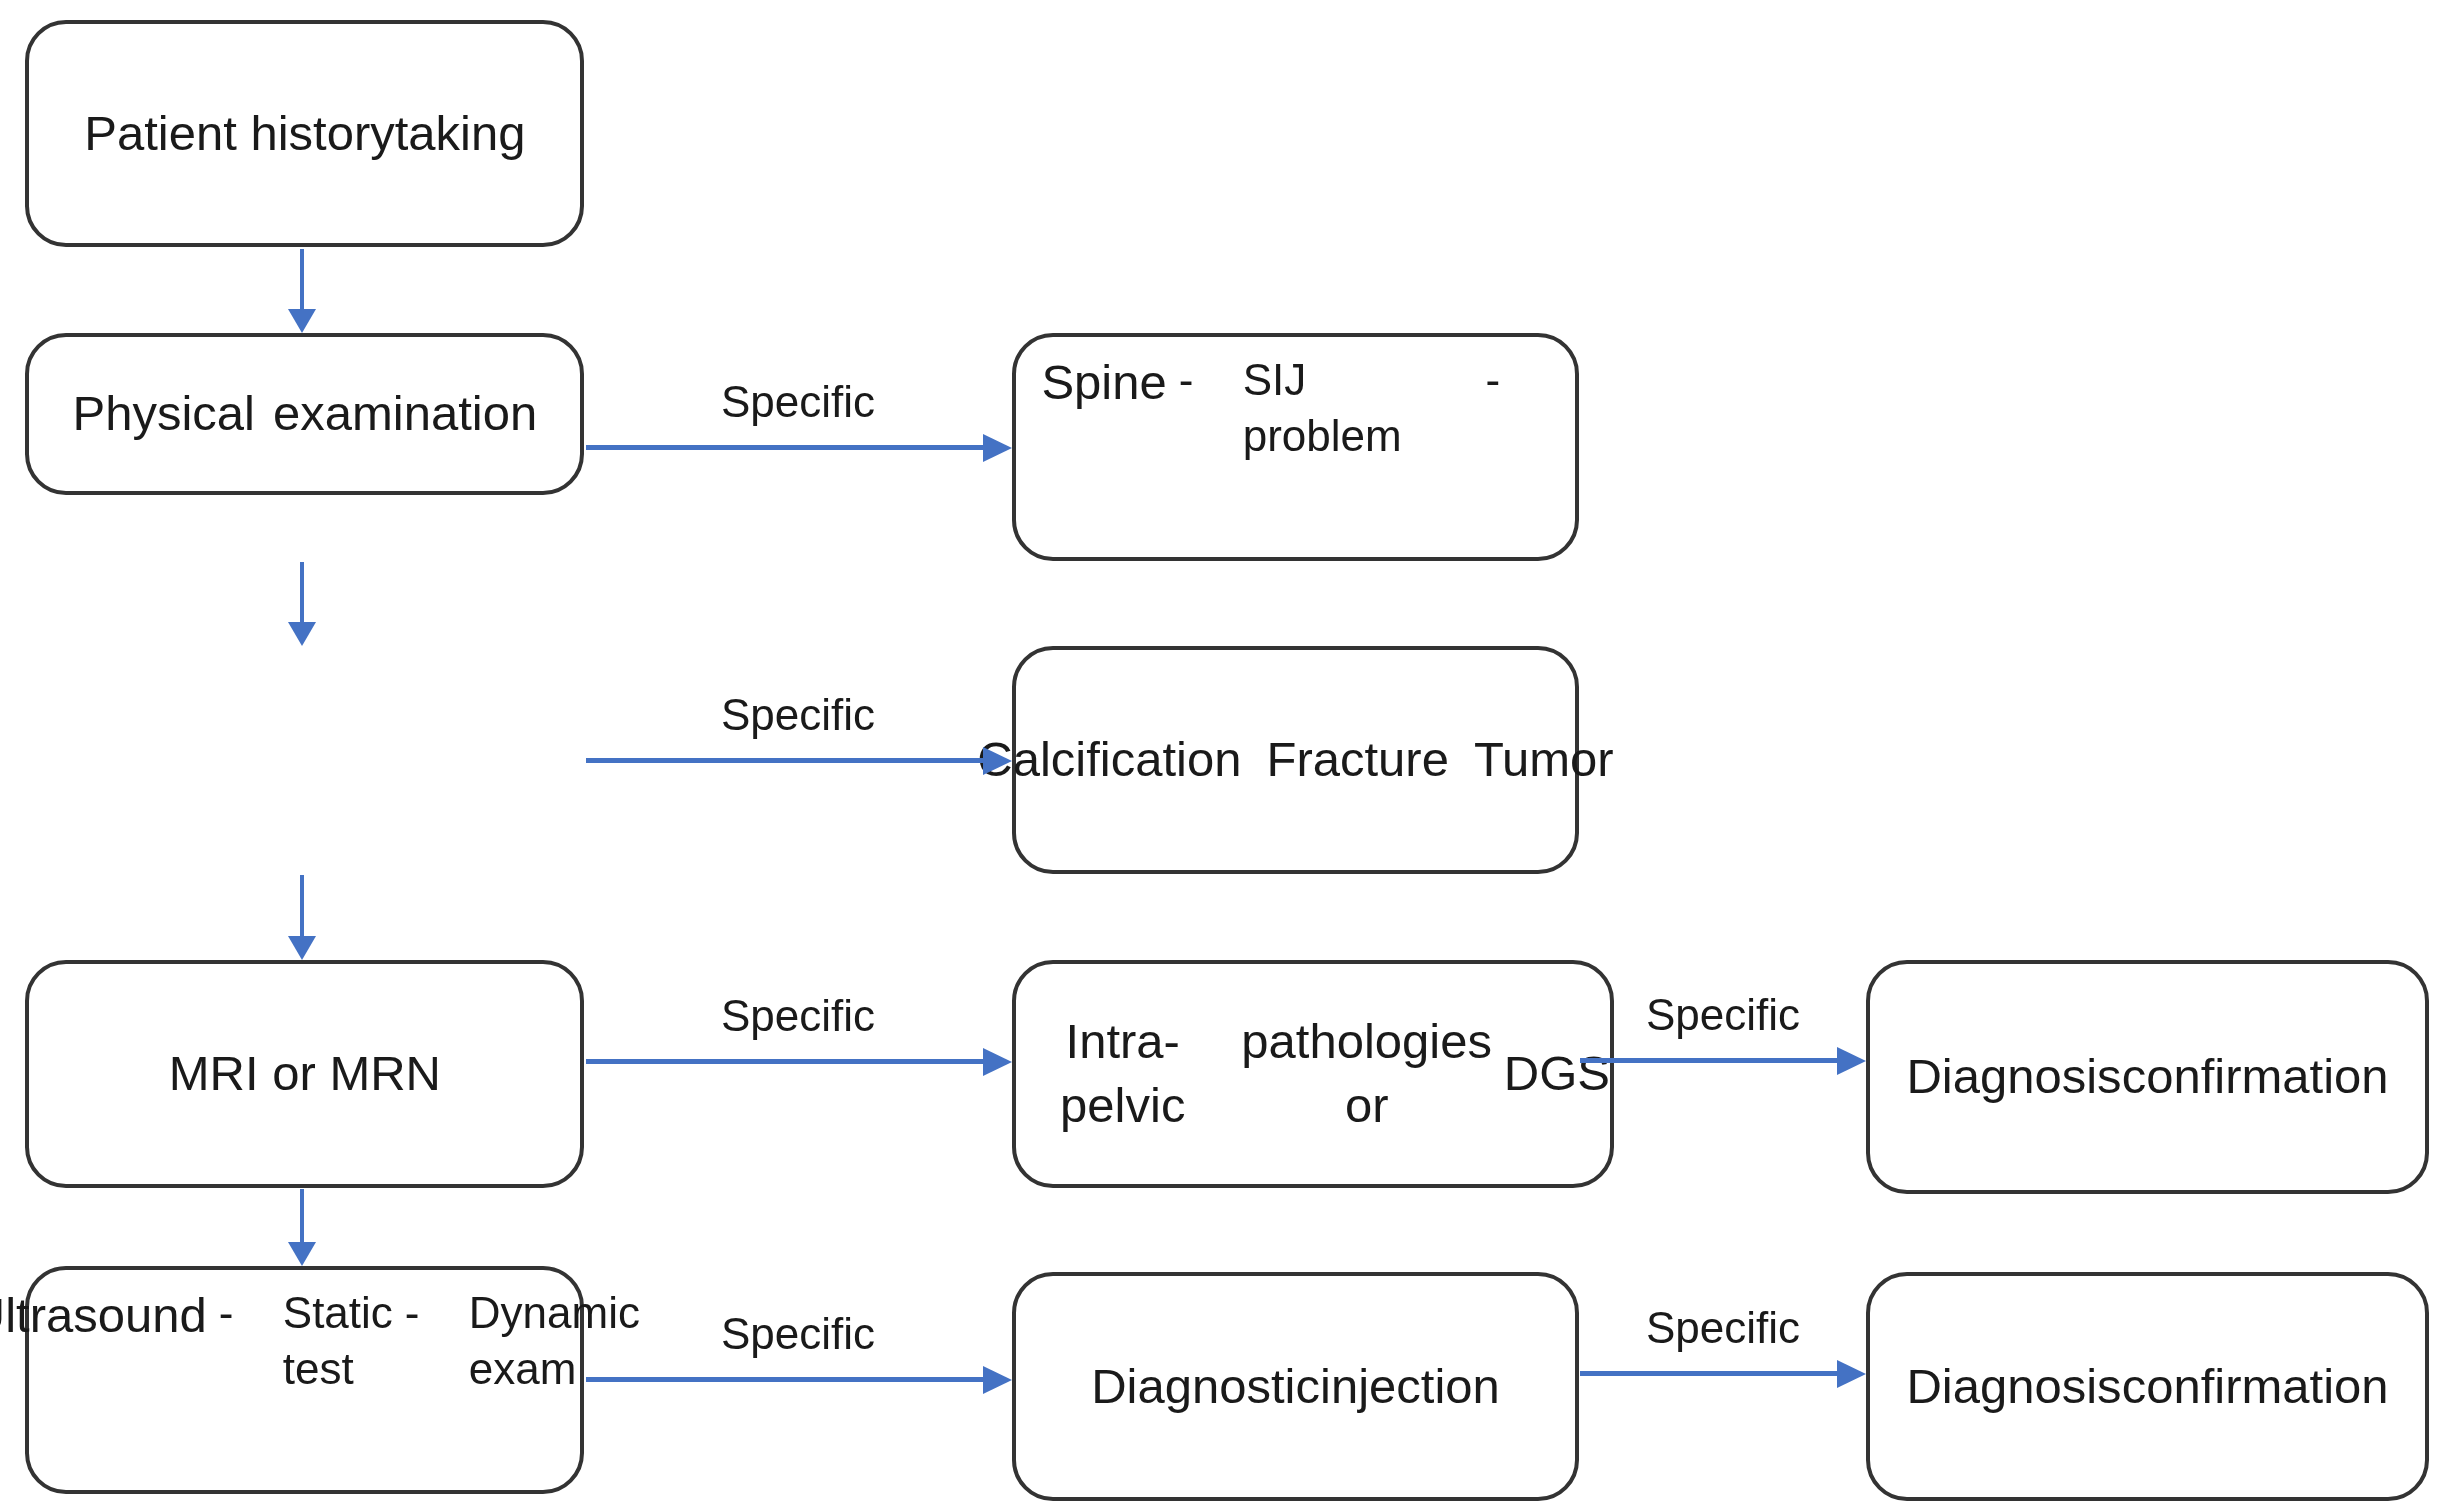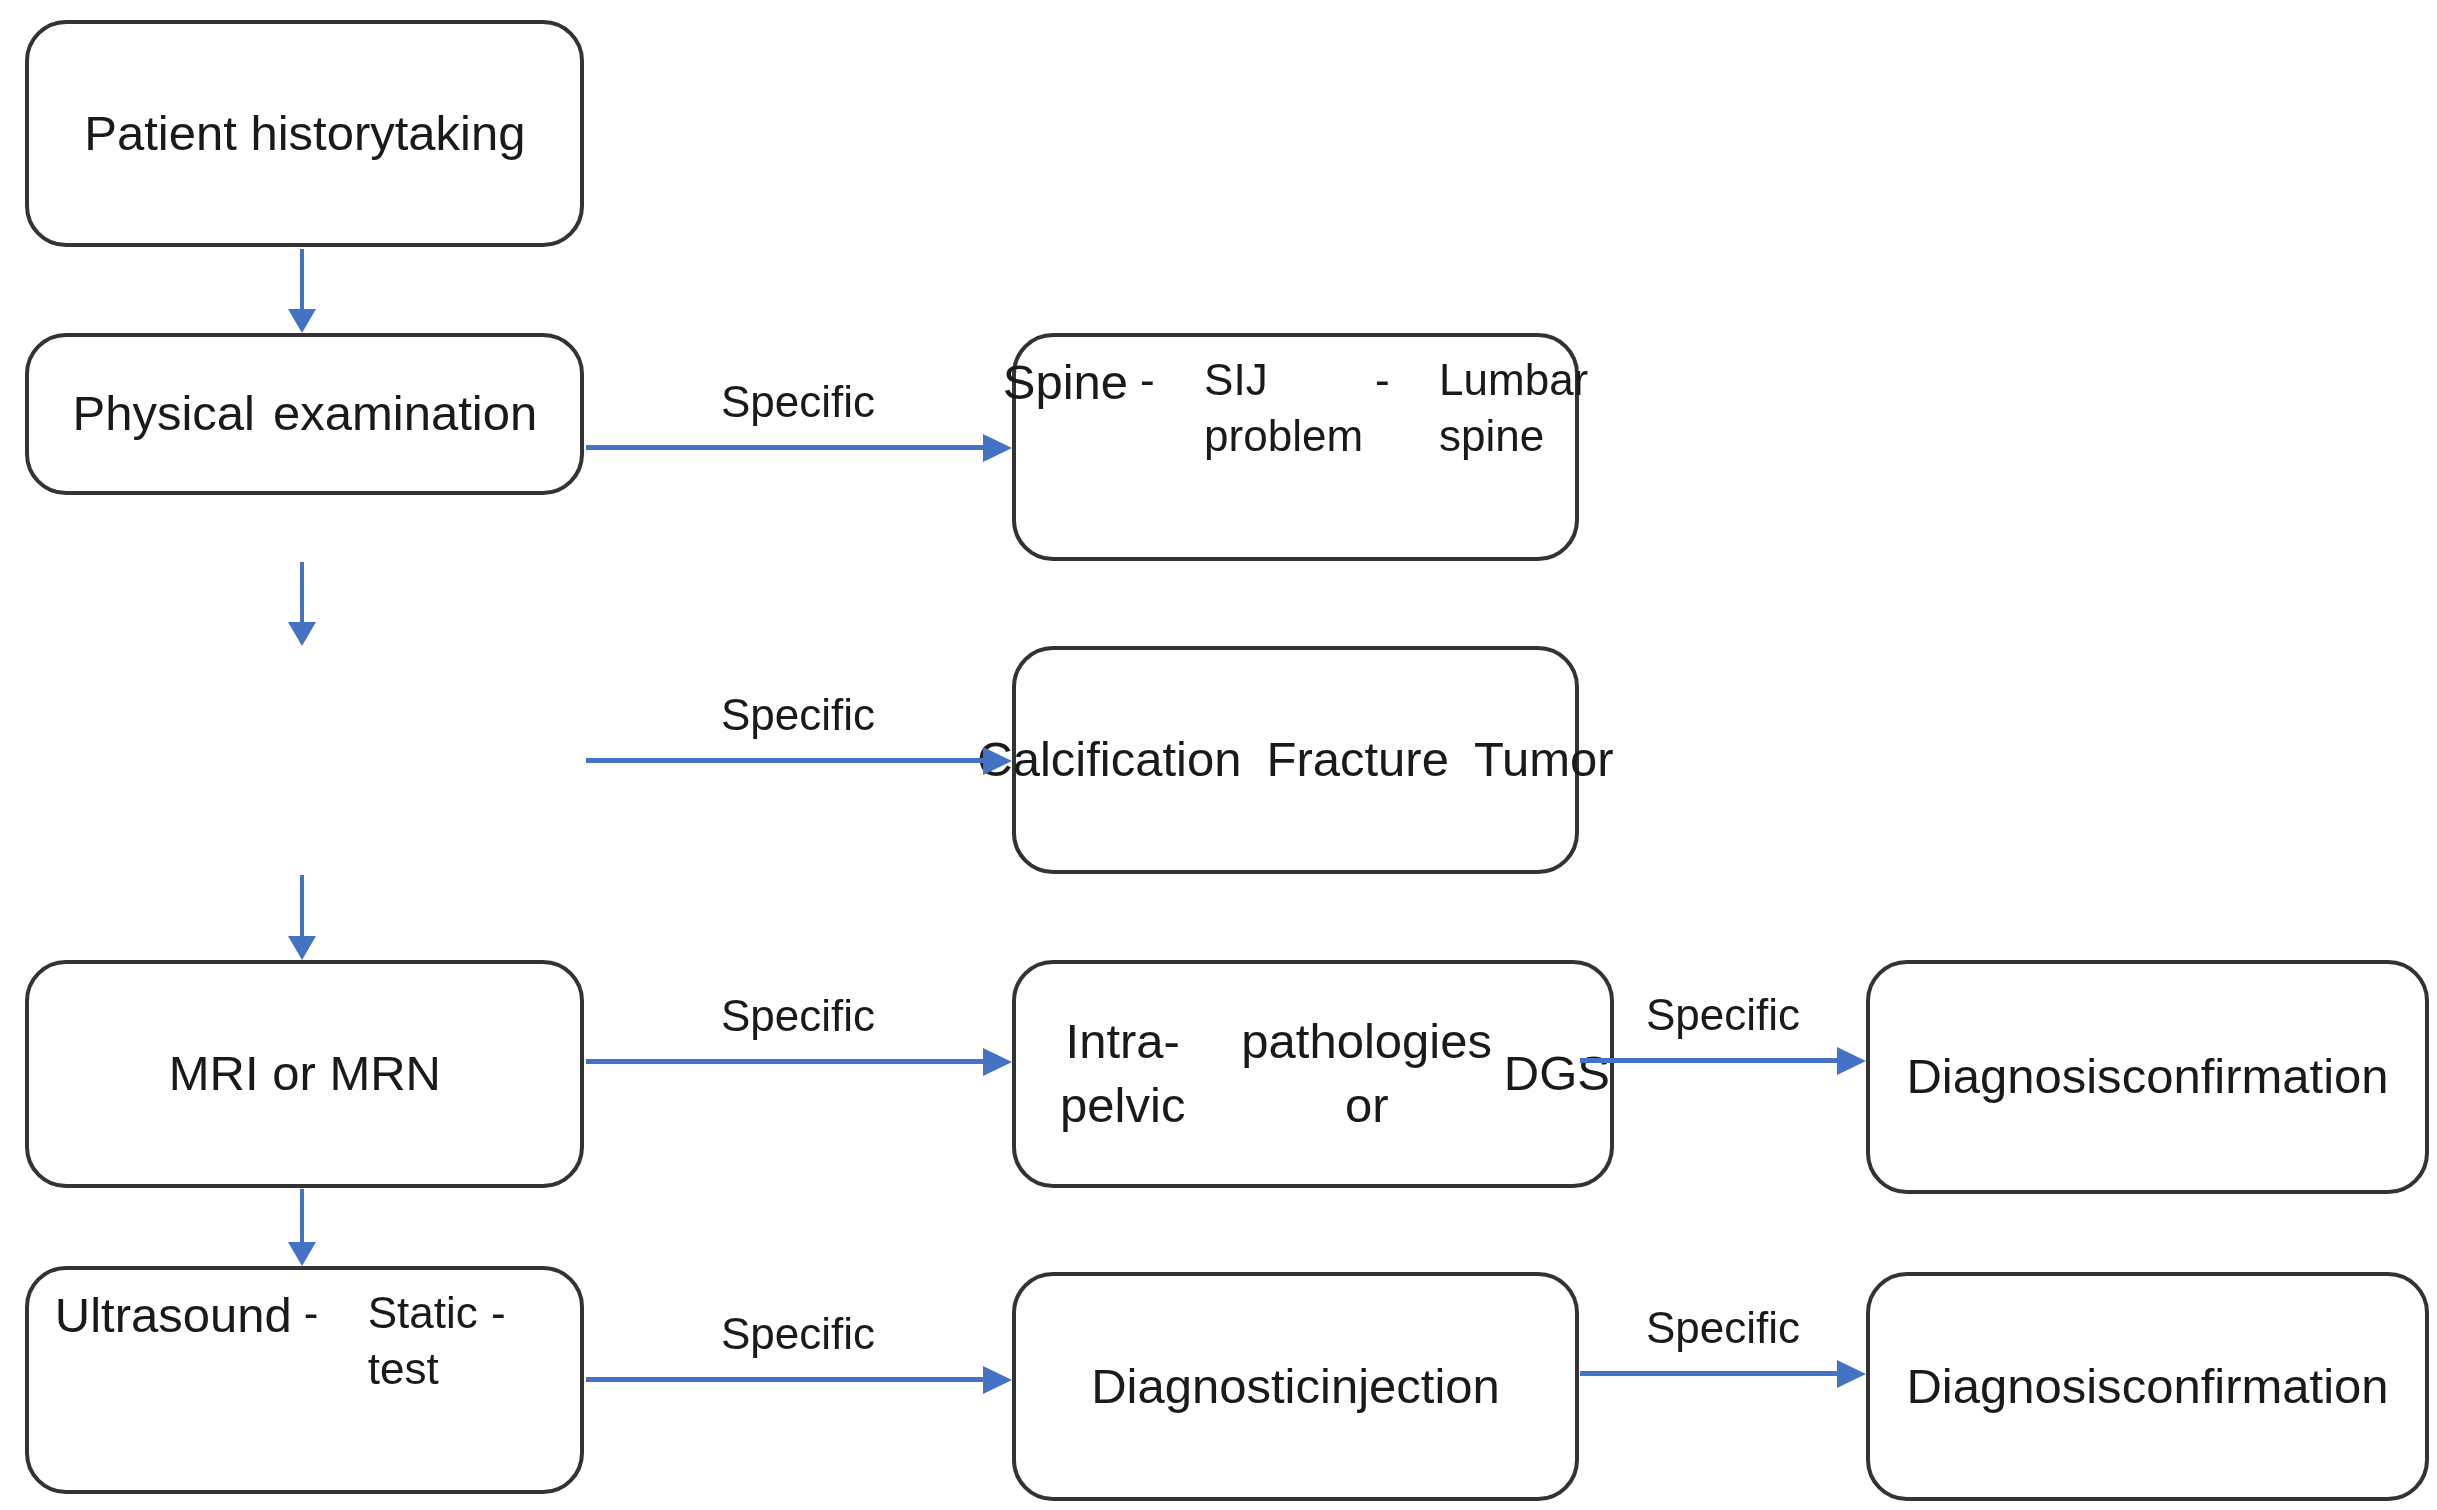--- a/index.html
+++ b/index.html
@@ -85,32 +85,32 @@
   </div>
 
   <div class="node list" id="n-ultra">
     <div class="ltitle">Ultrasound</div>
     <div class="lrow">
       <span class="dash">-</span>
       <span class="ltext">Static test</span>
     </div>
     <div class="lrow">
       <span class="dash">-</span>
+      <span class="ltext">Dynamic exam</span>
     </div>
   </div>
 
   <div class="node list" id="n-spine">
     <div class="ltitle">Spine</div>
     <div class="lrow">
       <span class="dash">-</span>
       <span class="ltext">SIJ problem</span>
     </div>
     <div class="lrow">
       <span class="dash">-</span>
-      <span class="ltext">Lumbar spine</span>
     </div>
   </div>
 
   <div class="node" id="n-calc">
     <span class="tline">Calcification</span>
     <span class="tline">Fracture</span>
     <span class="tline">Tumor</span>
   </div>
 
   <div class="node" id="n-intra">

